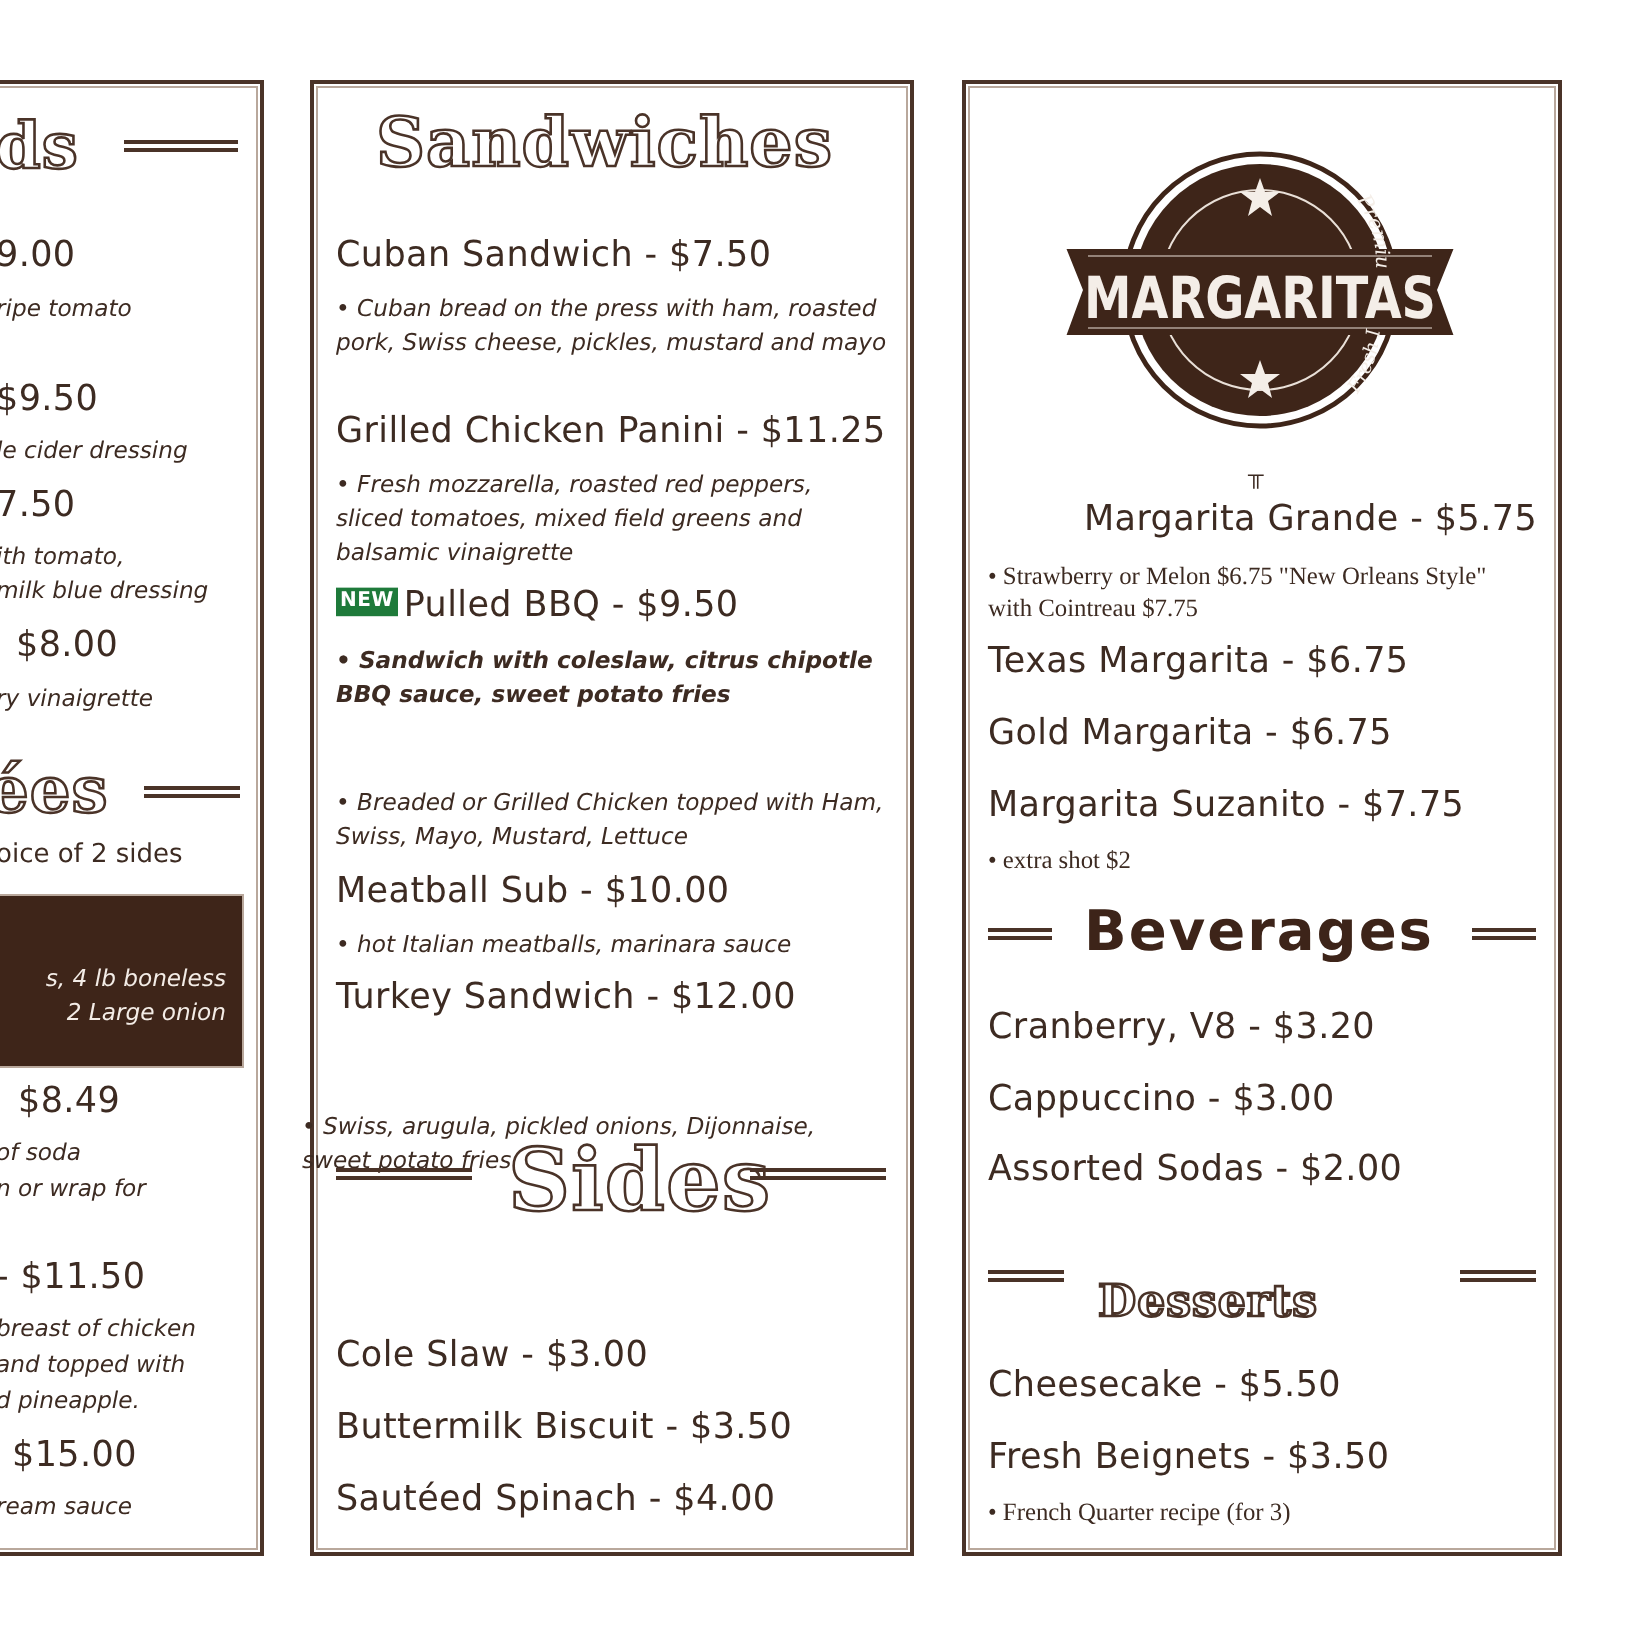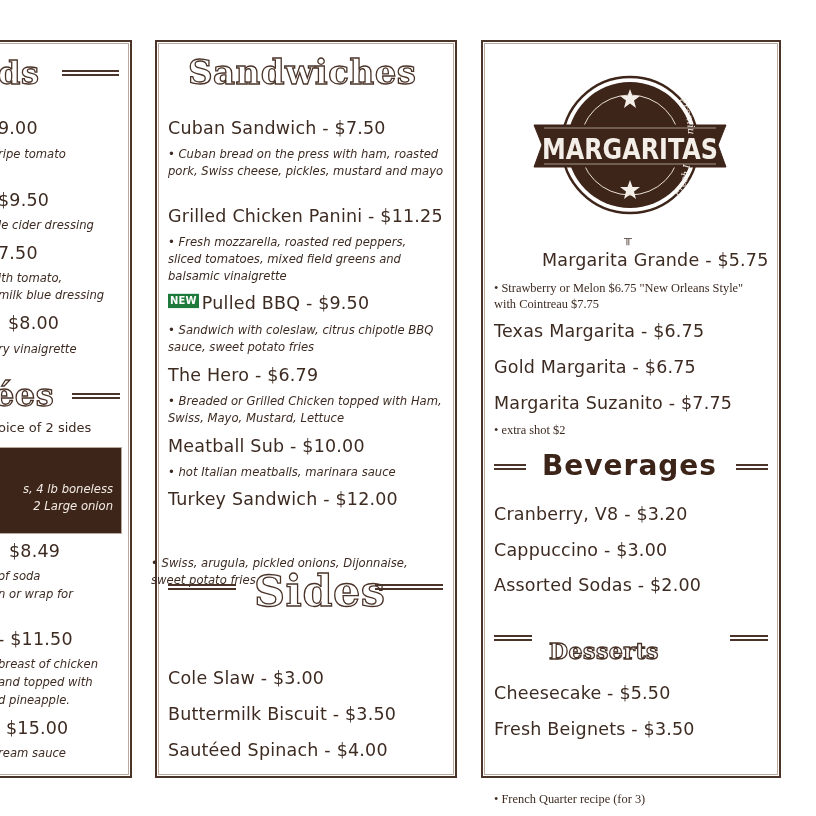--- a/index.html
+++ b/index.html
@@ -113,23 +113,22 @@
 
   <div class="abs item" style="left:168px; top:118px;">Cuban Sandwich  - $7.50</div>
   <div class="abs desc" style="left:168px; top:146px; width:280px;">• Cuban bread on the press with ham, roasted pork, Swiss cheese, pickles, mustard and mayo</div>
 
   <div class="abs item" style="left:168px; top:206px;">Grilled Chicken Panini - $11.25</div>
   <div class="abs desc" style="left:168px; top:234px; width:270px;">• Fresh mozzarella, roasted red peppers, sliced tomatoes, mixed field greens and balsamic vinaigrette</div>
 
   <div class="abs item" style="left:168px; top:293px;">
     <span class="new-badge">NEW</span><span>Pulled BBQ - $9.50</span>
   </div>
-  <div class="abs desc" style="left:168px; top:322px; width:270px;">• Sandwich with coleslaw, citrus chipotle BBQ sauce, sweet potato fries</div>
+  <div class="abs desc" style="left:168px; top:322px; width:270px;font-weight:bold;">• Sandwich with coleslaw, citrus chipotle BBQ sauce, sweet potato fries</div>
 
-  <div class="abs item" style="left:168px; top:365px;">The Hero - $6.79</div>
   <div class="abs desc" style="left:168px; top:393px; width:280px;">• Breaded or Grilled Chicken topped with Ham, Swiss, Mayo, Mustard, Lettuce</div>
 
   <div class="abs item" style="left:168px; top:436px;">Meatball Sub - $10.00</div>
   <div class="abs desc" style="left:168px; top:464px; width:280px;">• hot Italian meatballs, marinara sauce</div>
 
   <div class="abs item" style="left:168px; top:489px;">Turkey Sandwich  - $12.00</div>
   <div class="abs desc" style="left:151px; top:518px; width:285px;margin-top:37px;">• Swiss, arugula, pickled onions, Dijonnaise, sweet potato fries</div>
 
   <div class="dbl-rule" style="left:168px; top:584px; width:68px;"></div>
   <div class="abs hdr-outline" style="left:254px; top:566px; font-size:43px;">Sides</div>
@@ -175,14 +174,14 @@
   <div class="abs item" style="left:494px; top:504px;">Cranberry, V8 - $3.20</div>
   <div class="abs item" style="left:494px; top:540px;">Cappuccino - $3.00</div>
   <div class="abs item" style="left:494px; top:575px;">Assorted Sodas - $2.00</div>
 
   <div class="dbl-rule" style="left:494px; top:635px; width:38px;"></div>
   <div class="abs hdr-outline" style="left:549px; top:638px; font-size:22px;">Desserts</div>
   <div class="dbl-rule" style="left:730px; top:635px; width:38px;"></div>
 
   <div class="abs item" style="left:494px; top:683px;">Cheesecake - $5.50</div>
   <div class="abs item" style="left:494px; top:719px;">Fresh Beignets - $3.50</div>
-  <div class="abs desc-up" style="left:494px; top:748px;margin-top:43px;">• French Quarter recipe (for 3)</div>
+  <div class="abs desc-up" style="left:494px; top:748px;">• French Quarter recipe (for 3)</div>
 </div>
 
 </body></html>

